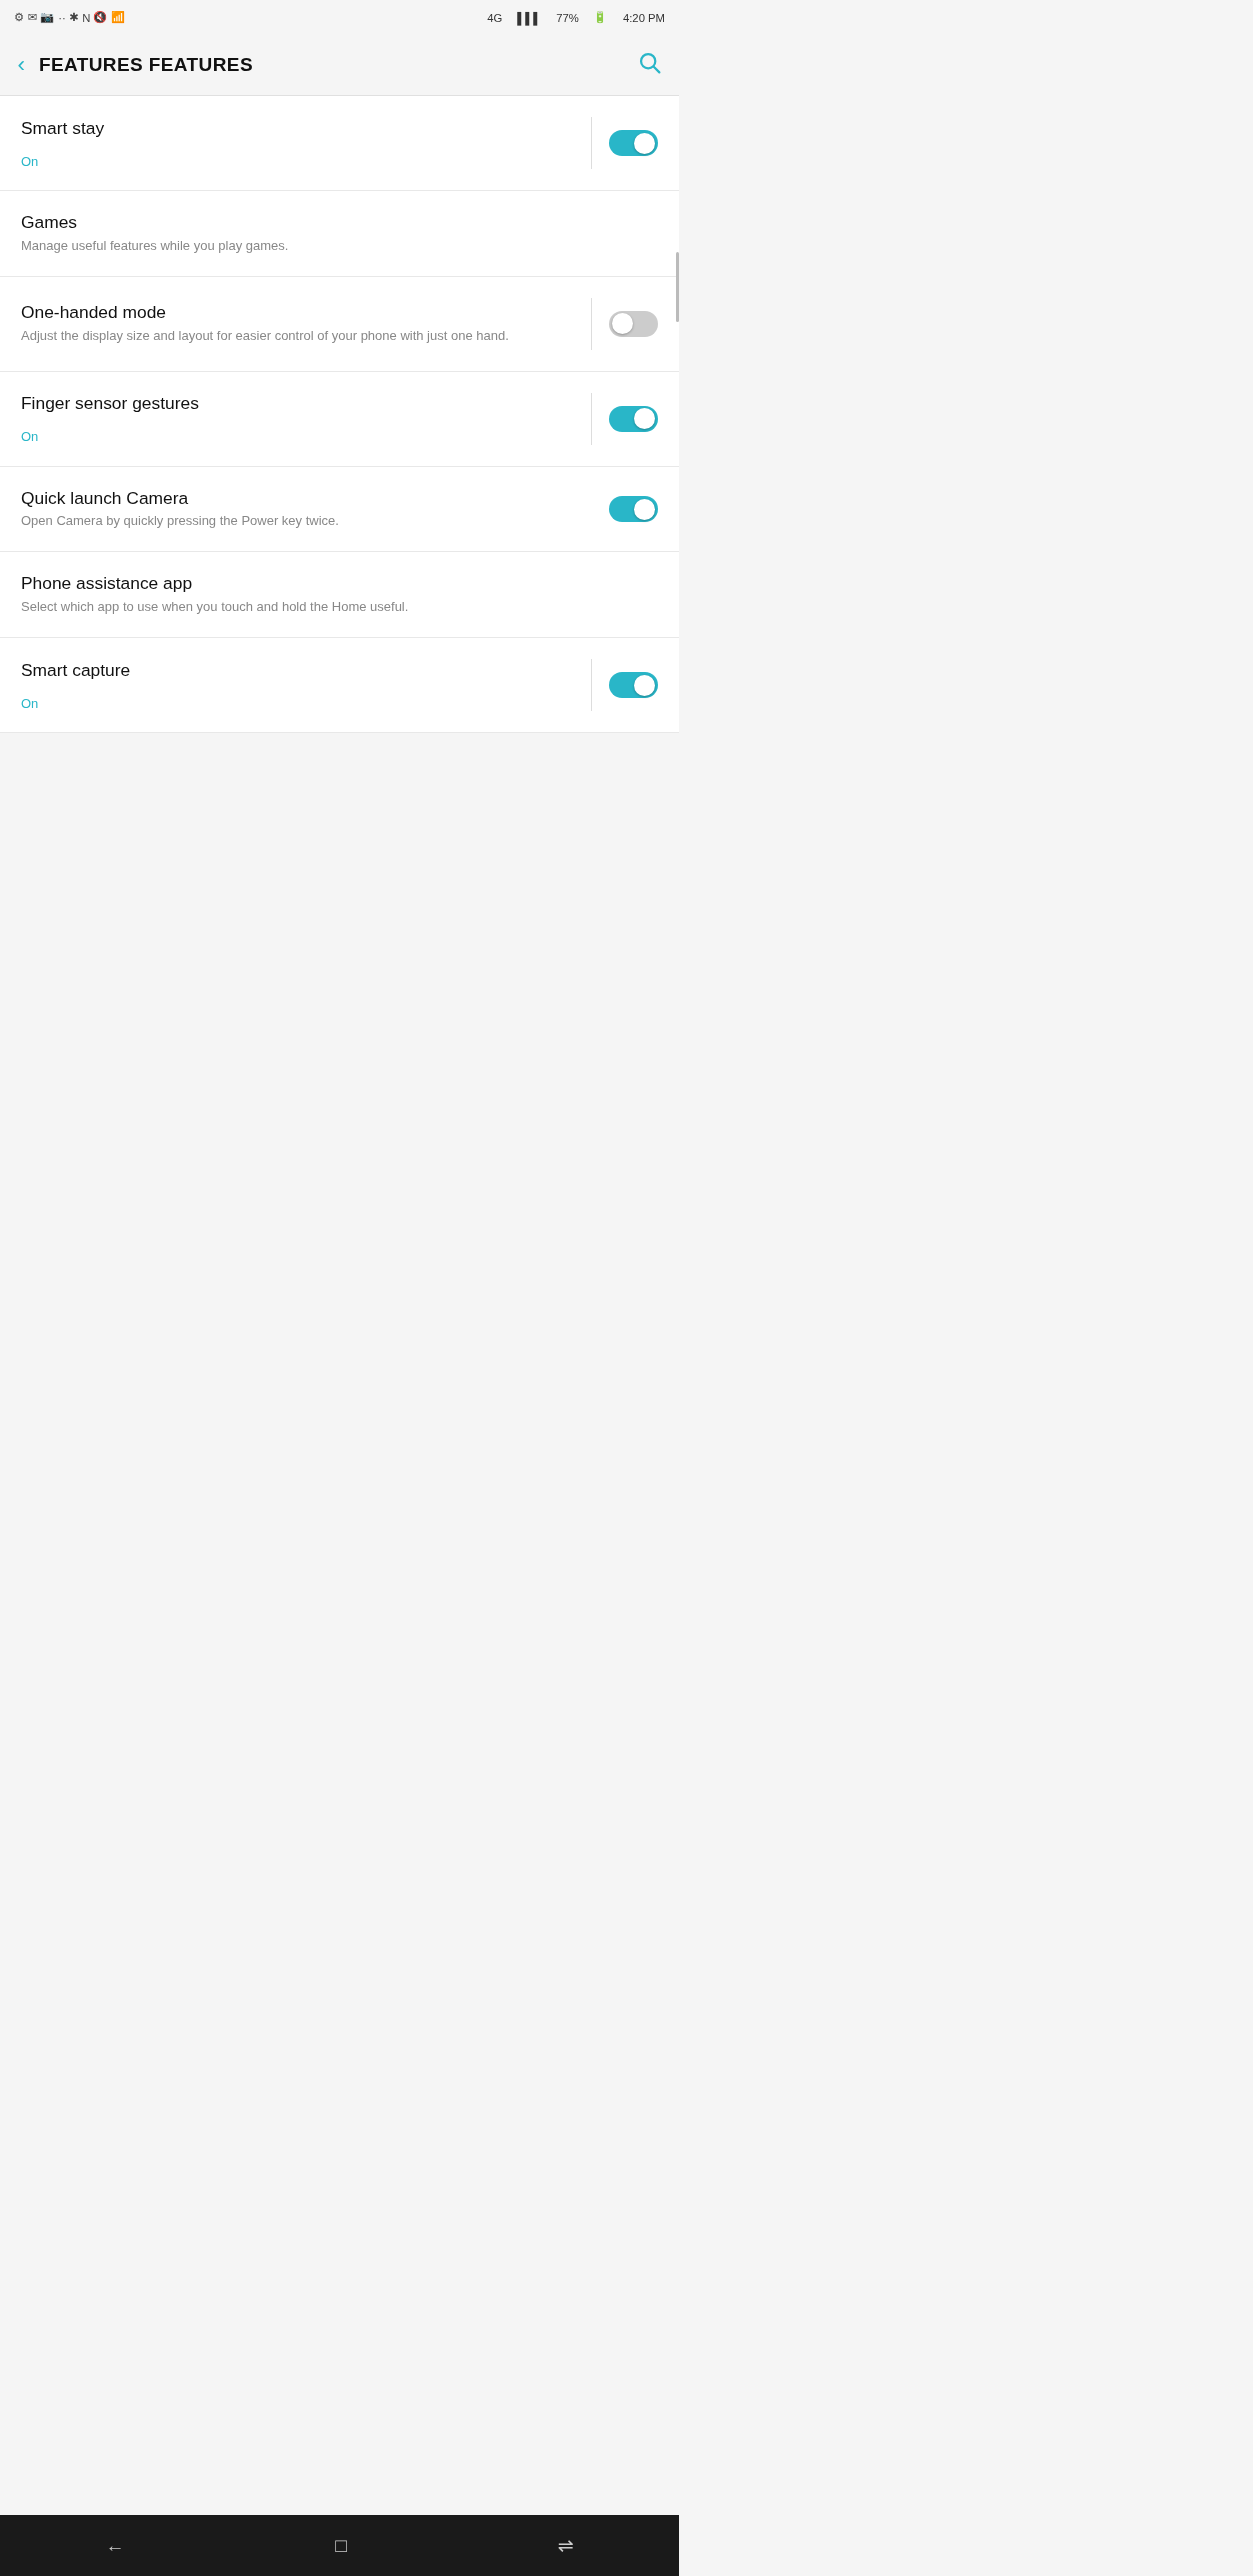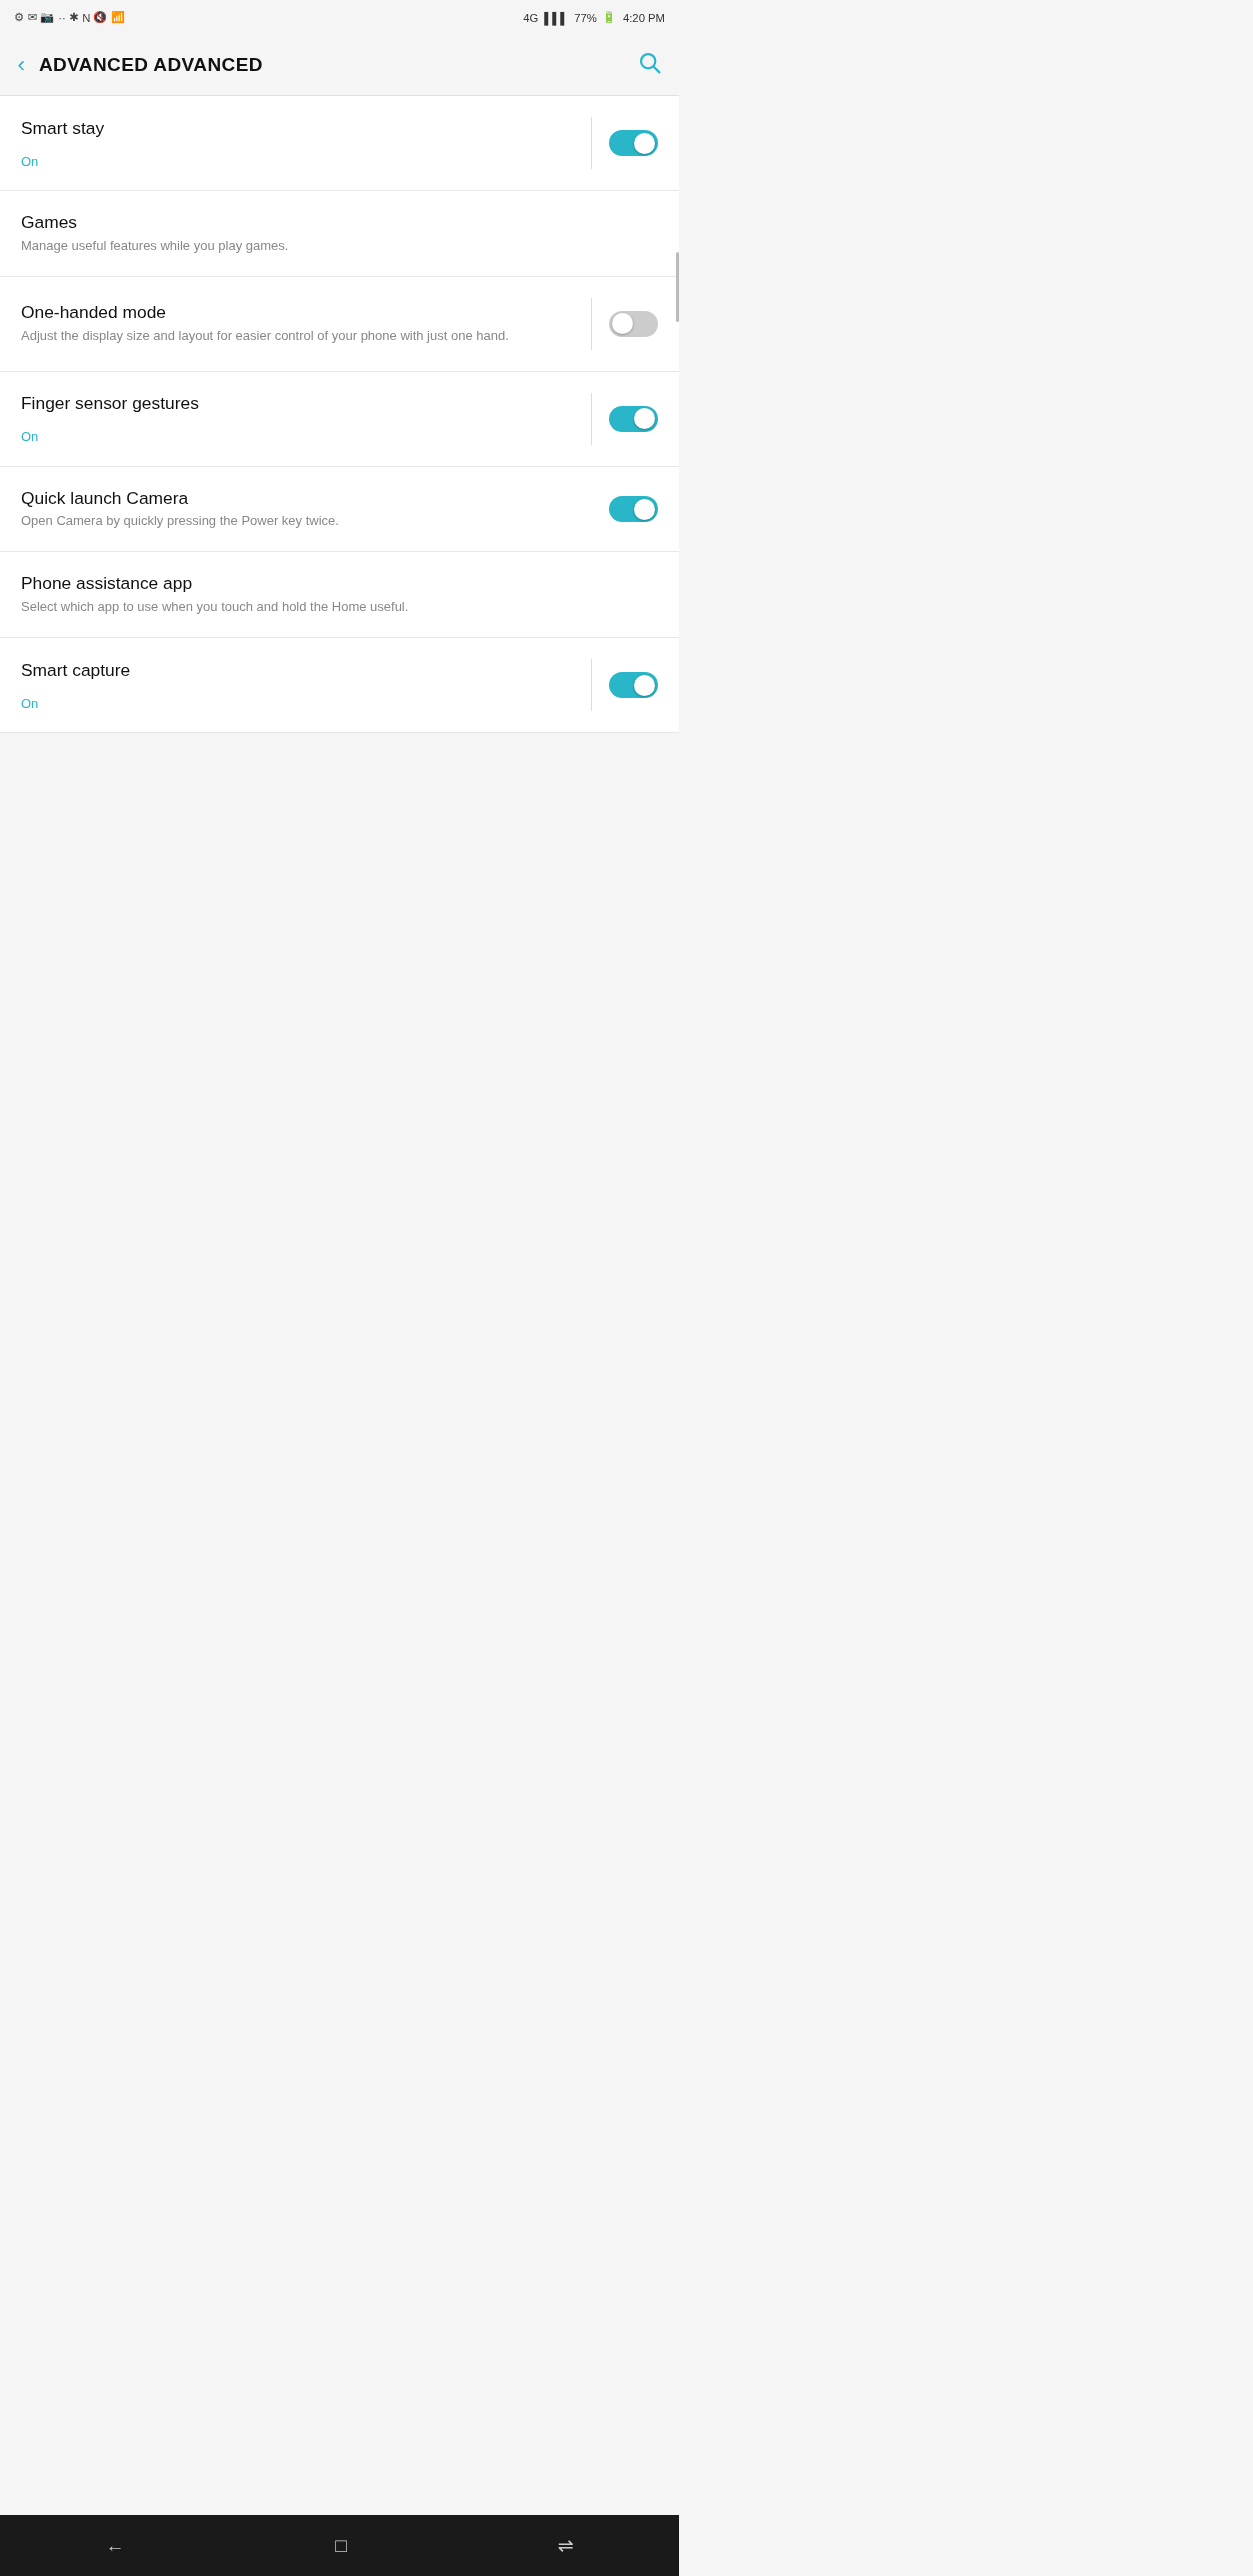--- a/index.html
+++ b/index.html
@@ -31,21 +31,21 @@
     }
 
     .status-icon {
       font-size: 11.3px;
       color: #444;
     }
 
     .status-right {
       display: flex;
       align-items: flex-end;
-      gap: 6px;
+      gap: 15px;
       font-size: 11.3px;
       color: #333;
       font-weight: 500;
     }
 
     
     .header {
       background: #f5f5f5;
       height: 61px;
       display: flex;
@@ -224,21 +224,21 @@
     <span>4G</span>
     <span>▌▌▌</span>
     <span>77%</span>
     <span>🔋</span>
     <span>4:20 PM</span>
   </div>
 </div>
 
 <div class="header">
   <span class="back-btn">‹</span>
-  <span class="header-title">ADVANCED ADVANCED</span>
+  <span class="header-title">FEATURES FEATURES</span>
   <span class="search-btn">
     <svg width="24.4" height="24.4" viewBox="0 0 24 24" fill="none" stroke="#29b6c8" stroke-width="2.2" stroke-linecap="round" stroke-linejoin="round">
       <circle cx="11" cy="11" r="7"></circle>
       <line x1="16.5" y1="16.5" x2="22" y2="22"></line>
     </svg>
   </span>
 </div>
 
 <div class="scroll-indicator"></div>
 

